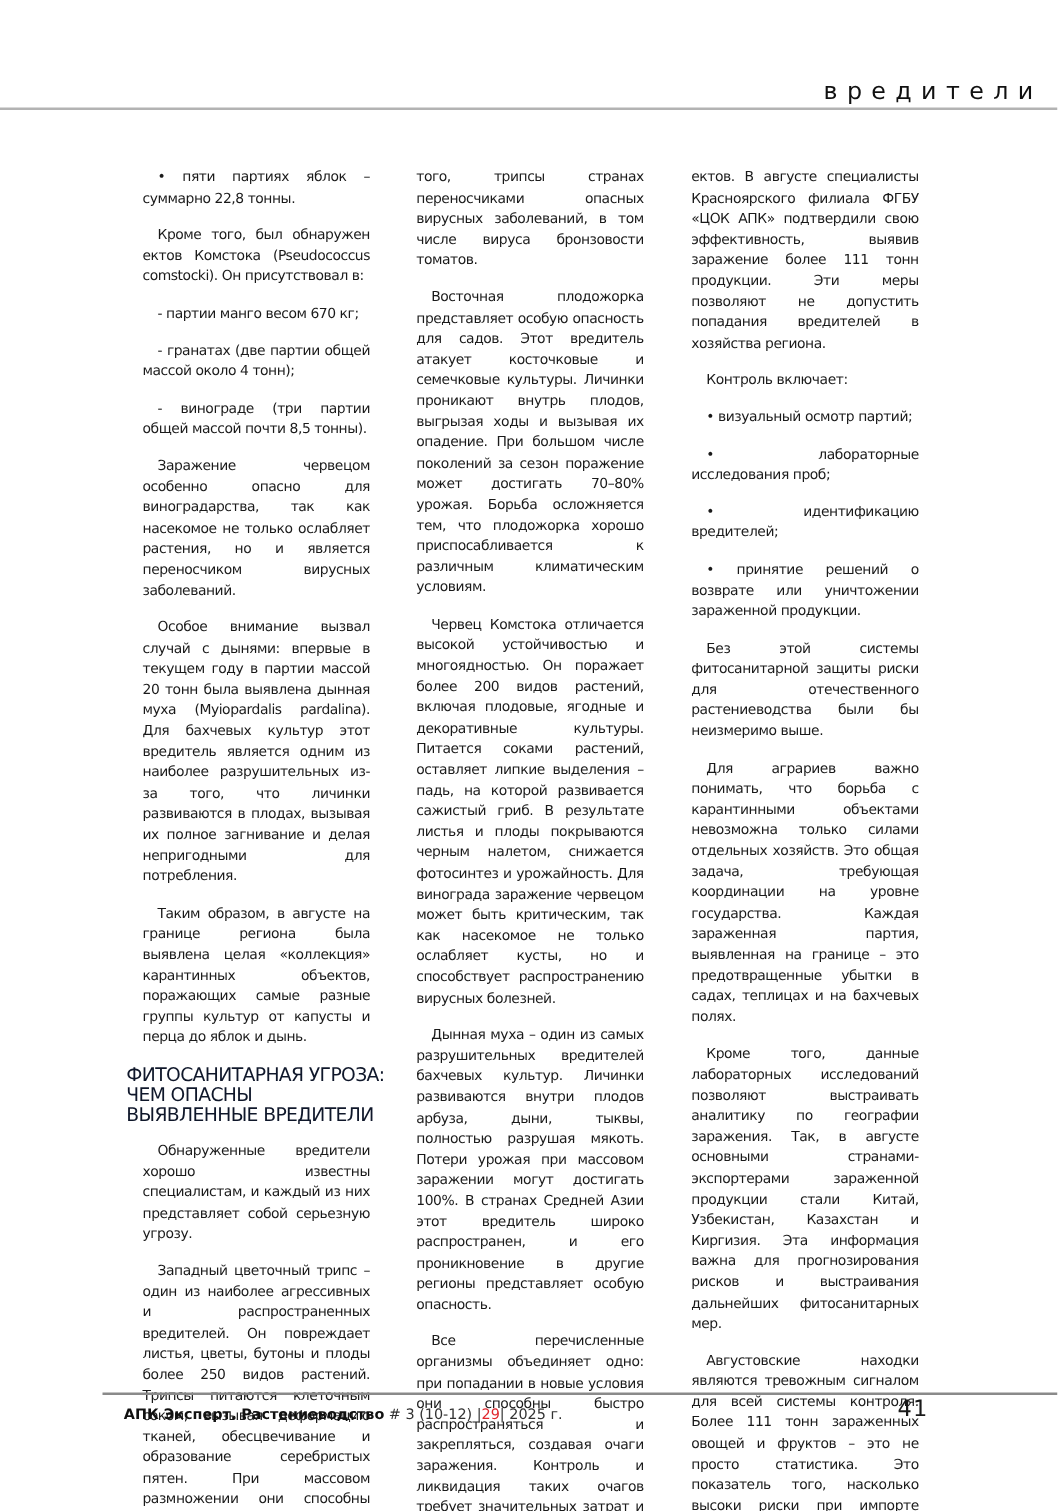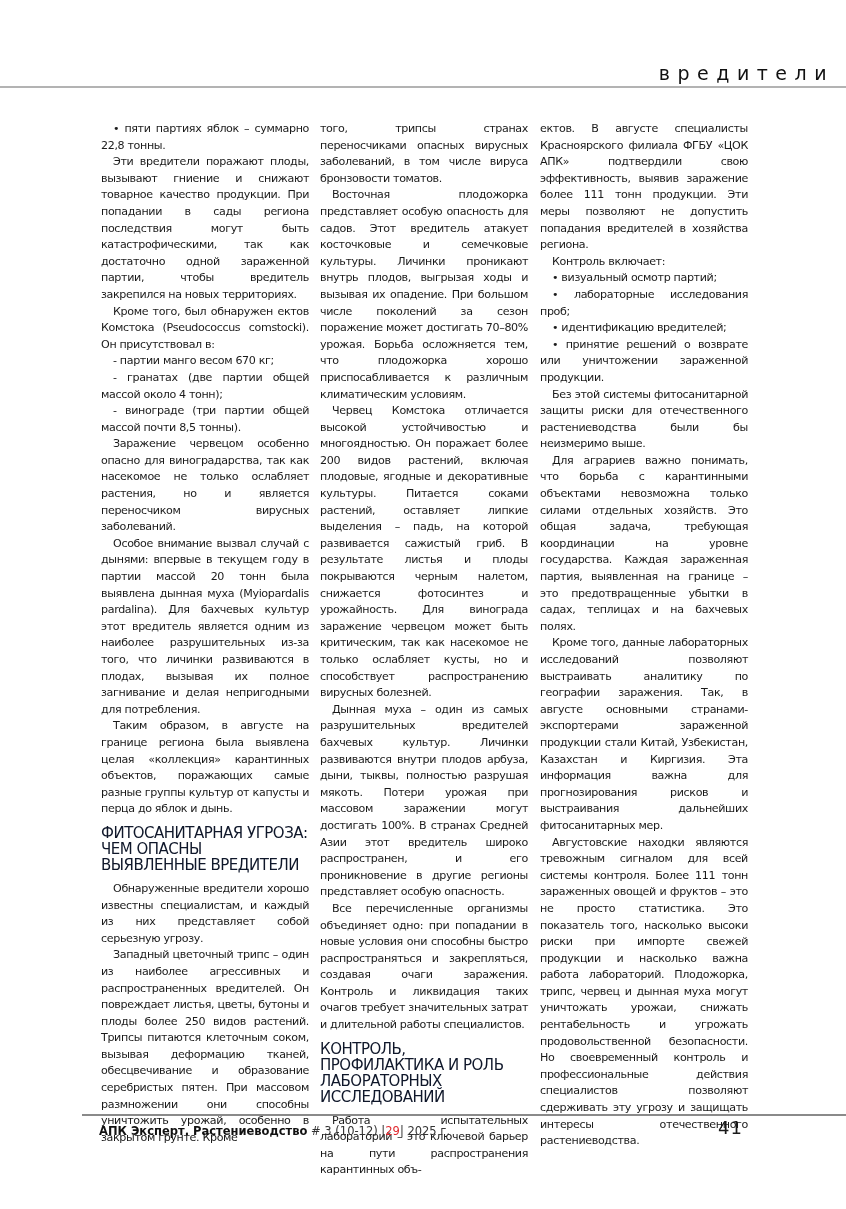--- a/index.html
+++ b/index.html
@@ -6,40 +6,39 @@
   body { width: 846px; height: 1209px; position: relative; overflow: hidden;
          font-family: "DejaVu Sans", sans-serif; color: #1a1a1a; }
   .running-head { position: absolute; right: 12px; top: 62px; font-size: 19px;
                   letter-spacing: 7.5px; color: #111; font-family: "DejaVu Sans", sans-serif; }
   .head-rule { position: absolute; left: 0; right: 0; top: 86px; height: 2px; background: #b3b3b3; }
   .col { position: absolute; top: 121px; width: 208px; font-size: 11.1px; line-height: 16.6px;
          text-align: justify; font-family: "DejaVu Sans", sans-serif; letter-spacing: -0.35px; }
   .col1 { left: 101px; }
   .col2 { left: 320px; }
   .col3 { left: 540px; }
-  .col p { margin: 0; text-indent: 12px; }
+  .col p { margin: 13px; text-indent: 12px; }
   .col p.noind { text-indent: 0; }
   .col h2 { font-weight: normal; font-size: 15px; line-height: 16px; margin: 7px 0 8px 0;
             text-transform: uppercase; text-align: left; letter-spacing: -0.5px; color: #0f172a; }
   .sig { text-align: right; font-style: italic; }
   .foot-rule { position: absolute; left: 82px; right: 0; top: 1114px; height: 2px; background: #8a8a8a; }
   .footer-left { position: absolute; left: 99px; top: 1124px; font-size: 11.5px; color: #333; }
   .footer-left .mag { font-weight: bold; color: #111; }
   .footer-left .red { color: #e0282e; }
   .page-num { position: absolute; left: 718px; top: 1117px; font-size: 18px; color: #1a1a1a; letter-spacing: 1px; }
 </style>
 </head>
 <body>
 
 <div class="running-head">вредители</div>
 <div class="head-rule"></div>
 
 <div class="col col1">
     <p>• пяти партиях яблок – суммарно 22,8 тонны.</p>
-    <p>Эти вредители поражают плоды, вызывают гниение и снижают товарное качество продукции. При попадании в сады региона последствия могут быть катастрофическими, так как достаточно одной зараженной партии, чтобы вредитель закрепился на новых территориях.</p>
     <p>Кроме того, был обнаружен ектов Комстока (Pseudococcus comstocki). Он присутствовал в:</p>
     <p>- партии манго весом 670 кг;</p>
     <p>- гранатах (две партии общей массой около 4 тонн);</p>
     <p>- винограде (три партии общей массой почти 8,5 тонны).</p>
     <p>Заражение червецом особенно опасно для виноградарства, так как насекомое не только ослабляет растения, но и является переносчиком вирусных заболеваний.</p>
     <p>Особое внимание вызвал случай с дынями: впервые в текущем году в партии массой 20 тонн была выявлена дынная муха (Myiopardalis pardalina). Для бахчевых культур этот вредитель является одним из наиболее разрушительных из-за того, что личинки развиваются в плодах, вызывая их полное загнивание и делая непригодными для потребления.</p>
     <p>Таким образом, в августе на границе региона была выявлена целая «коллекция» карантинных объектов, поражающих самые разные группы культур от капусты и перца до яблок и дынь.</p>
     <h2>Фитосанитарная угроза: чем опасны выявленные вредители</h2>
     <p>Обнаруженные вредители хорошо известны специалистам, и каждый из них представляет собой серьезную угрозу.</p>
     <p>Западный цветочный трипс – один из наиболее агрессивных и распространенных вредителей. Он повреждает листья, цветы, бутоны и плоды более 250 видов растений. Трипсы питаются клеточным соком, вызывая деформацию тканей, обесцвечивание и образование серебристых пятен. При массовом размножении они способны уничтожить урожай, особенно в закрытом грунте. Кроме</p>

